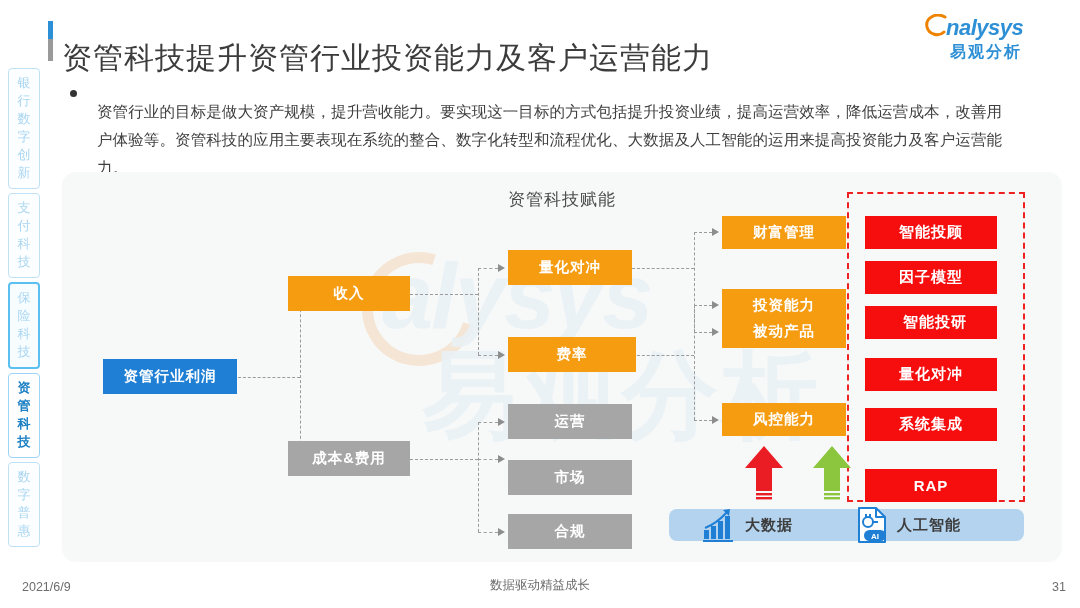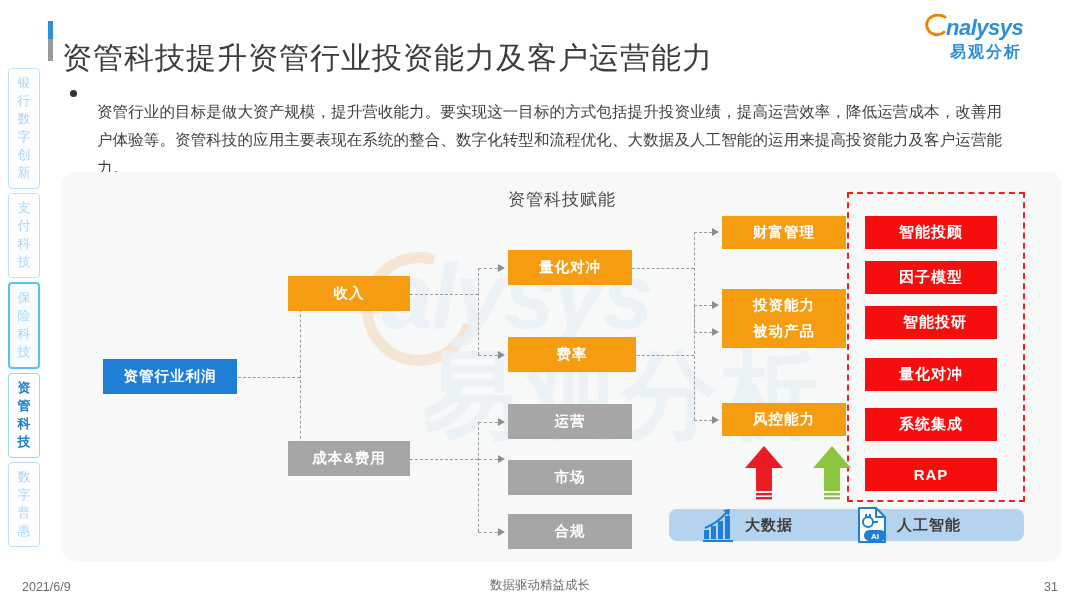--- a/index.html
+++ b/index.html
@@ -173,21 +173,21 @@
   
   .footer-left {
     position: absolute; left: 22px; bottom: 14px;
     font-size: 12.5px; color: #6d6d6d;
   }
   .footer-center {
     position: absolute; left: 0; bottom: 14px; width: 1080px;
     text-align: center; font-size: 12.5px; color: #6d6d6d;
   }
   .footer-right {
-    position: absolute; right: 22px; bottom: 14px;
+    position: absolute; right: 14px; bottom: 14px;
     font-size: 12.5px; color: #6d6d6d;
   }
 </style>
 </head>
 <body>
 
 <div class="title-accent"></div>
 <h1 class="page-title">资管科技提升资管行业投资能力及客户运营能力</h1>
 
 <div class="brand">
@@ -299,21 +299,21 @@
   <div class="node orange" style="left:660px; top:117px; width:124px; height:33px;">投资能力</div>
   <div class="node orange" style="left:660px; top:231px; width:124px; height:33px;">风控能力</div>
 
   <div class="redbox" style="left:785px; top:20px; width:178px; height:310px;"></div>
 
   <div class="node red lg" style="left:803px; top:44px; width:132px; height:33px;">智能投顾</div>
   <div class="node red lg" style="left:803px; top:89px; width:132px; height:33px;">因子模型</div>
   <div class="node red lg" style="left:803px; top:134px; width:132px; height:33px;padding-left:8px;">智能投研</div>
   <div class="node red lg" style="left:803px; top:186px; width:132px; height:33px;">量化对冲</div>
   <div class="node red lg" style="left:803px; top:236px; width:132px; height:33px;">系统集成</div>
-  <div class="node red lg" style="left:803px; top:286px; width:132px; height:33px;">RAP</div>
+  <div class="node red lg" style="left:803px; top:297px; width:132px; height:33px;">RAP</div>
 
   <svg class="uparrow" style="left:680px; top:272px;" width="44" height="58" viewBox="0 0 44 58">
     <path d="M22 2 L41 24 L30 24 L30 47 L14 47 L14 24 L3 24 Z" fill="#ea1c24"></path>
     <rect x="14" y="49" width="16" height="2.4" fill="#ea1c24"></rect>
     <rect x="14" y="53" width="16" height="2.4" fill="#ea1c24"></rect>
   </svg>
   <svg class="uparrow" style="left:748px; top:272px;" width="44" height="58" viewBox="0 0 44 58">
     <path d="M22 2 L41 24 L30 24 L30 47 L14 47 L14 24 L3 24 Z" fill="#8cc63f"></path>
     <rect x="14" y="49" width="16" height="2.4" fill="#8cc63f"></rect>
     <rect x="14" y="53" width="16" height="2.4" fill="#8cc63f"></rect>

